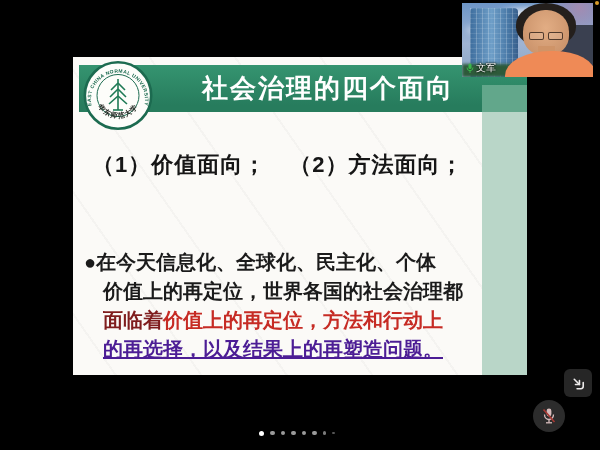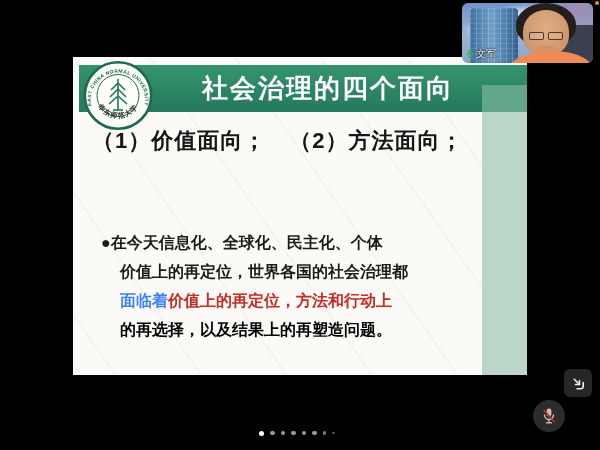--- a/index.html
+++ b/index.html
@@ -20,31 +20,31 @@
            font-weight:bold; letter-spacing:2px; white-space:nowrap; }
   .accent-cap { position:absolute; left:409px; top:28px; width:45px; height:27px;
            background:#62a78b; }
   .accent-col { position:absolute; left:409px; top:55px; width:45px; height:281px;
            background:#b9d6c8; }
   .bottom-rule { position:absolute; left:6px; top:332px; width:403px; height:4px;
            background:#17604a; }
 
   .logo { position:absolute; left:10px; top:2px; width:70px; height:73px; }
 
-  .options { position:absolute; left:19px; top:68px; width:400px;
+  .options { position:absolute; left:19px; top:92px; width:400px;
            font-size:22px; font-weight:bold; color:#161616; line-height:31px;
            letter-spacing:1px; white-space:nowrap; }
-  .bullet-para { position:absolute; left:11px; top:171px; width:405px;
-           font-size:16px; font-weight:bold; line-height:29px;margin-left:17px; }
+  .bullet-para { position:absolute; left:11px; top:191px; width:405px;
+           font-size:20px; font-weight:bold; line-height:29px; }
   .bline { white-space:nowrap; }
   .bline.indent { padding-left:19px; }
 
   
-  .webcam { position:absolute; left:462px; top:3px; width:131px; height:60px;
-           overflow:hidden; background:linear-gradient(180deg,#6d95c6 0%,#9fb4d4 55%,#8aa6c4 100%);border-radius:6px; }
+  .webcam { position:absolute; left:462px; top:3px; width:131px; height:74px;
+           overflow:hidden; background:linear-gradient(180deg,#6d95c6 0%,#9fb4d4 55%,#8aa6c4 100%); }
   .wc-sky-right { position:absolute; right:-6px; top:-6px; width:56px; height:44px;
            background:radial-gradient(ellipse at 65% 25%, #a38cb2 0%, rgba(163,140,178,0) 70%); }
   .wc-cloud { position:absolute; background:#eaeef5; border-radius:50%; filter:blur(3px); }
   .wc-cloud.c1 { left:38px; top:5px; width:62px; height:13px; opacity:.85; }
   .wc-cloud.c2 { left:4px; top:22px; width:46px; height:10px; opacity:.6; }
   .wc-bldg-left { position:absolute; left:8px; top:5px; width:48px; height:69px;
            border-radius:4px 4px 0 0;
            background:linear-gradient(90deg,#3e6e9e 0%, #6f9fc8 45%, #4a7aa8 78%, #385f8c 100%); }
   .wc-bldg-left::after { content:""; position:absolute; inset:0;
            background:repeating-linear-gradient(90deg, rgba(255,255,255,.22) 0 1px, transparent 1px 6px),
@@ -123,22 +123,22 @@
       </g>
     </svg>
 
     <div class="options">
       <div>（1）价值面向；　（2）方法面向；</div>
     </div>
 
     <div class="bullet-para">
         <div class="bline"><span style="color: rgb(27, 27, 27);">●在今天信息化、全球化、民主化、个体</span></div>
         <div class="bline indent"><span style="color: rgb(27, 27, 27);">价值上的再定位，世界各国的社会治理都</span></div>
-        <div class="bline indent"><span style="color: #3b82f6;">面临着</span><span style="color: rgb(198, 43, 36); text-align: right;">价值上的再定位，方法和行动上</span></div>
-        <div class="bline indent"><span style="color: #000000;">的再选择，以及结果上的再塑造问题。</span></div>
+        <div class="bline indent"><span style="color: #7f1d1d;">面临着</span><span style="color: rgb(198, 43, 36); text-align: right;">价值上的再定位，方法和行动上</span></div>
+        <div class="bline indent"><span style="color: #4c1d95; text-decoration: underline;">的再选择，以及结果上的再塑造问题。</span></div>
       </div>
   </div>
 
   <div class="webcam">
     <div class="wc-sky-right"></div>
     <div class="wc-cloud c1"></div>
     <div class="wc-cloud c2"></div>
     <div class="wc-bldg-left"></div>
     <div class="wc-bldg-right"></div>
     <div class="wc-trees"></div>

